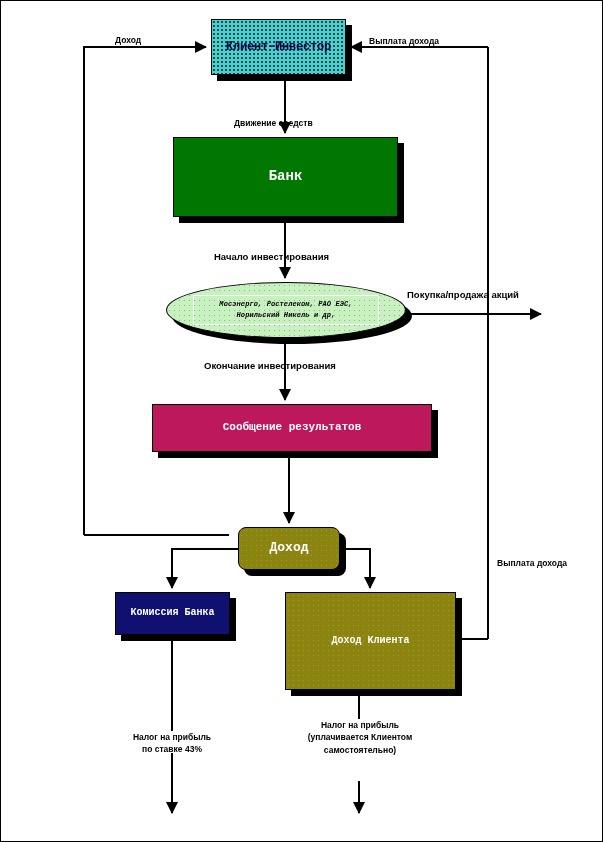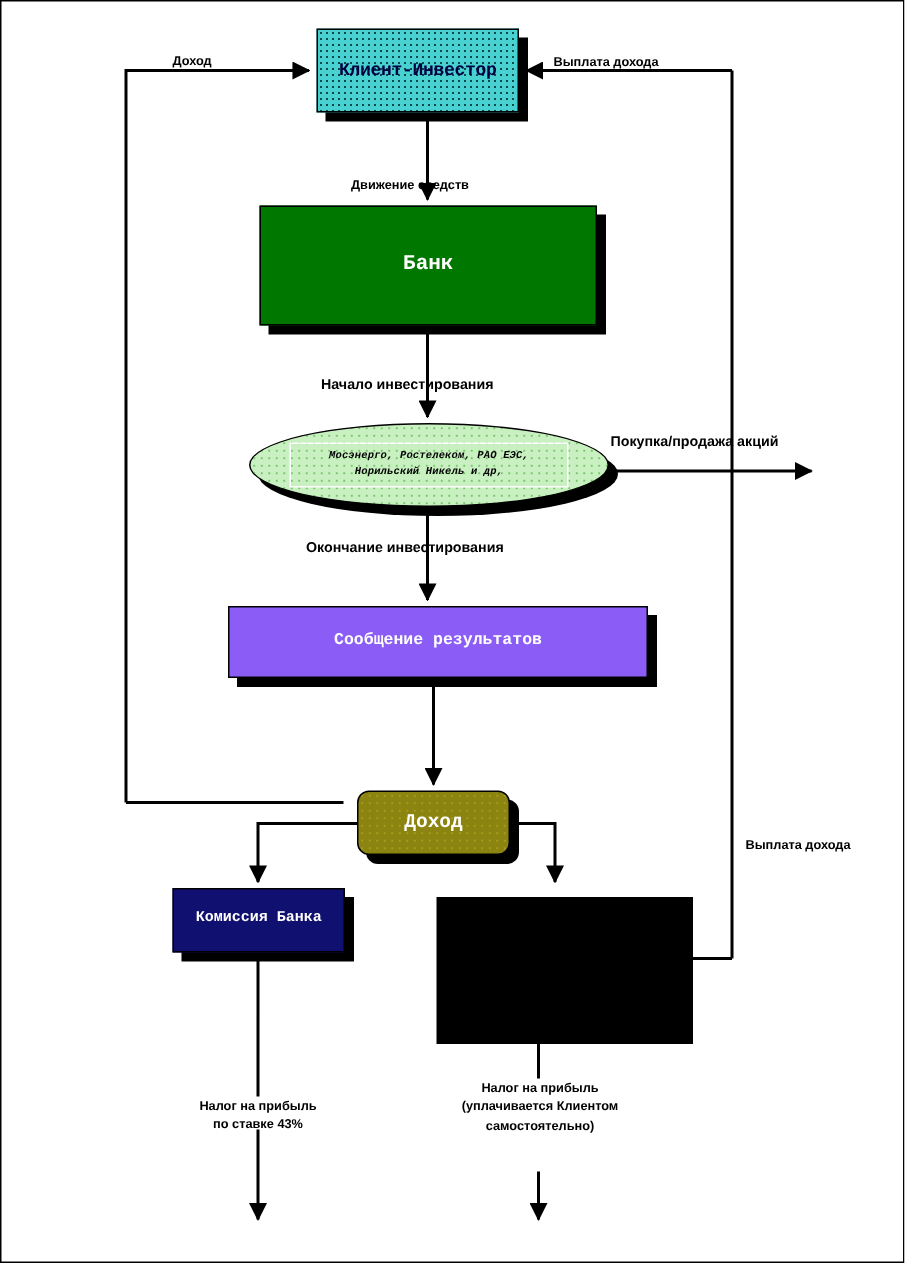--- a/index.html
+++ b/index.html
@@ -59,21 +59,21 @@
   }
   #shares-ellipse .lbl{
     color:#000000;font-style:italic;font-weight:bold;font-size:7px;line-height:1.55;
     letter-spacing:.1px;display:block;
   }
 
   
   #results-box{
     left:151px;top:403px;width:280px;height:48px;
     border:1px solid #000;
-    background:#8b5cf6;
+    background:#be185d;
     z-index:3;
   }
   #results-box .lbl{color:#ffffff;font-weight:bold;font-size:11px;}
 
   
   #income-box{
     left:237px;top:526px;width:102px;height:43px;
     border:1px solid #000;
     border-radius:8px;
     background-color:#8c8411;
@@ -191,20 +191,24 @@
   </div>
 
   <div class="node" id="income-box">
     <span class="lbl">Доход</span>
   </div>
 
   <div class="node" id="commission-box">
     <span class="lbl">Комиссия Банка</span>
   </div>
 
+  <div class="node" id="client-income-box">
+    <span class="lbl">Доход
+Клиента</span>
+  </div>
 
 
   <div class="edge-label" style="left:114px;top:33px;">Доход</div>
   <div class="edge-label" style="left:368px;top:34px;">Выплата дохода</div>
   <div class="edge-label" style="left:233px;top:116px;">Движение средств</div>
   <div class="edge-label" style="left:213px;top:249px;font-size:9.5px;">Начало инвестирования</div>
   <div class="edge-label" style="left:406px;top:287px;font-size:9.5px;">Покупка/продажа акций</div>
   <div class="edge-label" style="left:203px;top:358px;font-size:9.5px;text-align:center;">Окончание инвестирования</div>
   <div class="edge-label" style="left:496px;top:556px;">Выплата дохода</div>
   <div class="edge-label" style="left:118px;top:730px;width:106px;">Налог на прибыль

